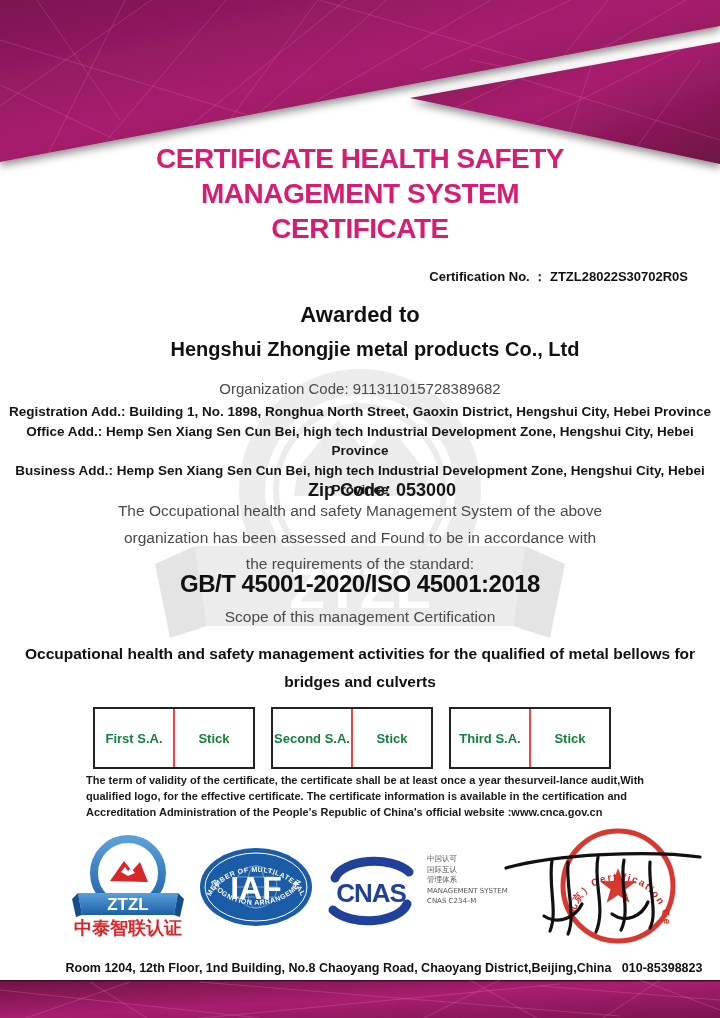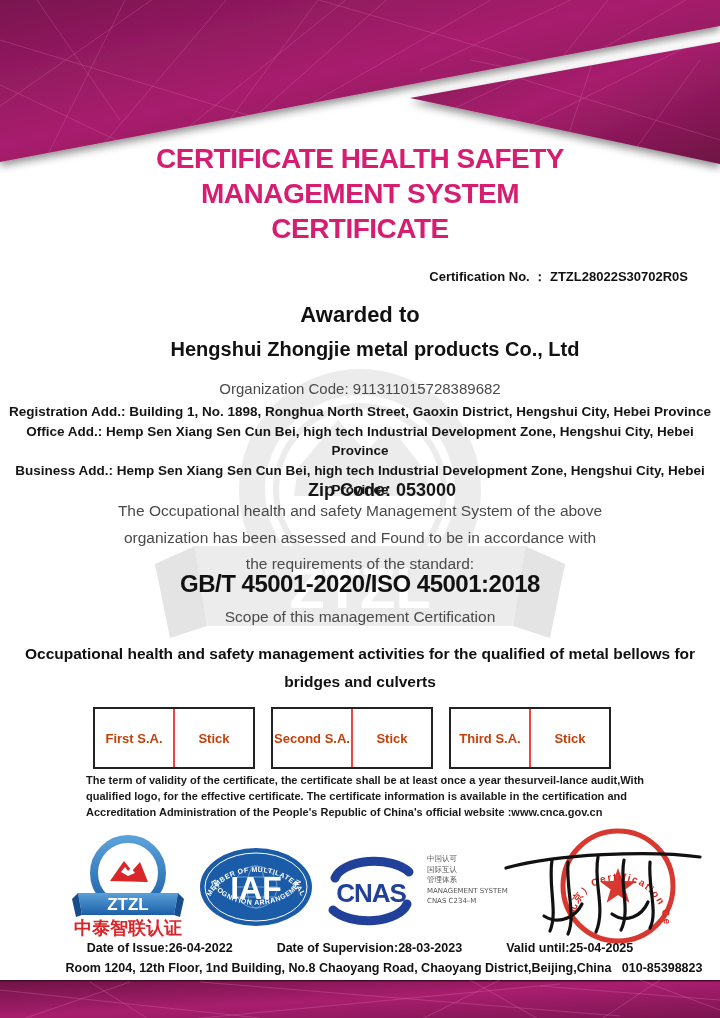--- a/index.html
+++ b/index.html
@@ -28,21 +28,21 @@
   .zip{top:480px;font-size:18px;font-weight:bold;color:#151515;z-index:3;padding-left:22px;}
   .statement{top:498px;font-size:15.5px;color:#4a4a4a;line-height:26.5px;z-index:3;}
   .standard{top:570px;font-size:24px;font-weight:bold;color:#111;letter-spacing:-0.5px;z-index:3;}
   .scope-label{top:608px;font-size:15.5px;color:#4a4a4a;z-index:3;}
   .scope-text{top:640px;left:10px;width:700px;text-align:center;font-size:15.5px;
     font-weight:bold;color:#111;line-height:28px;z-index:3;}
   
   .audit-row{top:707px;left:93px;display:flex;gap:16px;z-index:3;}
   .audit-box{width:158px;height:58px;border:2px solid #222;display:flex;background:#fff;}
   .audit-cell{flex:1;display:flex;align-items:center;justify-content:center;
-    font-size:13px;font-weight:bold;color:#c2410c;}
+    font-size:13px;font-weight:bold;color:#15803d;}
   .audit-cell.value{border-left:2px solid #ef4444;}
   
   .fine-print{top:772px;left:86px;width:566px;font-size:11px;font-weight:bold;
     color:#1a1a1a;line-height:16px;z-index:3;}
   
   .logo{z-index:4;}
   .ztzl-caption{top:916px;left:62px;width:132px;text-align:center;font-size:18px;
     font-weight:bold;color:#d8262a;z-index:4;font-family:"DejaVu Sans",sans-serif;}
   .cnas-side{top:854px;left:427px;width:110px;font-size:7.5px;color:#555;
     line-height:10.5px;z-index:4;font-family:"DejaVu Sans",sans-serif;}
@@ -237,25 +237,20 @@
       <path d="M52,36 C 48,62 58,88 50,107"></path>
       <path d="M68,38 C 66,66 76,92 68,110"></path>
       <path d="M98,33 C 93,58 106,84 96,108"></path>
       <path d="M124,36 C 119,60 131,86 121,106"></path>
       <path d="M150,38 C 148,64 158,88 150,104"></path>
       <path d="M44,92 C 60,102 76,92 82,80"></path>
       <path d="M112,90 C 126,100 142,92 148,78"></path>
     </g>
   </svg>
 
-  <div class="abs dates-row">
-    <span>Date of Issue:26-04-2022</span>
-    <span>Date of Supervision:28-03-2023</span>
-    <span>Valid until:25-04-2025</span>
-  </div>
   <div class="abs centered footer-addr">Room 1204, 12th Floor, 1nd Building, No.8 Chaoyang Road, Chaoyang District,Beijing,China&nbsp;&nbsp;&nbsp;010-85398823</div>
 
   <svg class="abs bottom-bar-svg" width="720" height="38" viewBox="0 0 720 38">
     <defs>
       <linearGradient id="purpleGradBar" x1="0" y1="0" x2="1" y2="1">
         <stop offset="0" stop-color="#6d1344"></stop>
         <stop offset="0.5" stop-color="#a81e6e"></stop>
         <stop offset="1" stop-color="#7a1550"></stop>
       </linearGradient>
     </defs>

